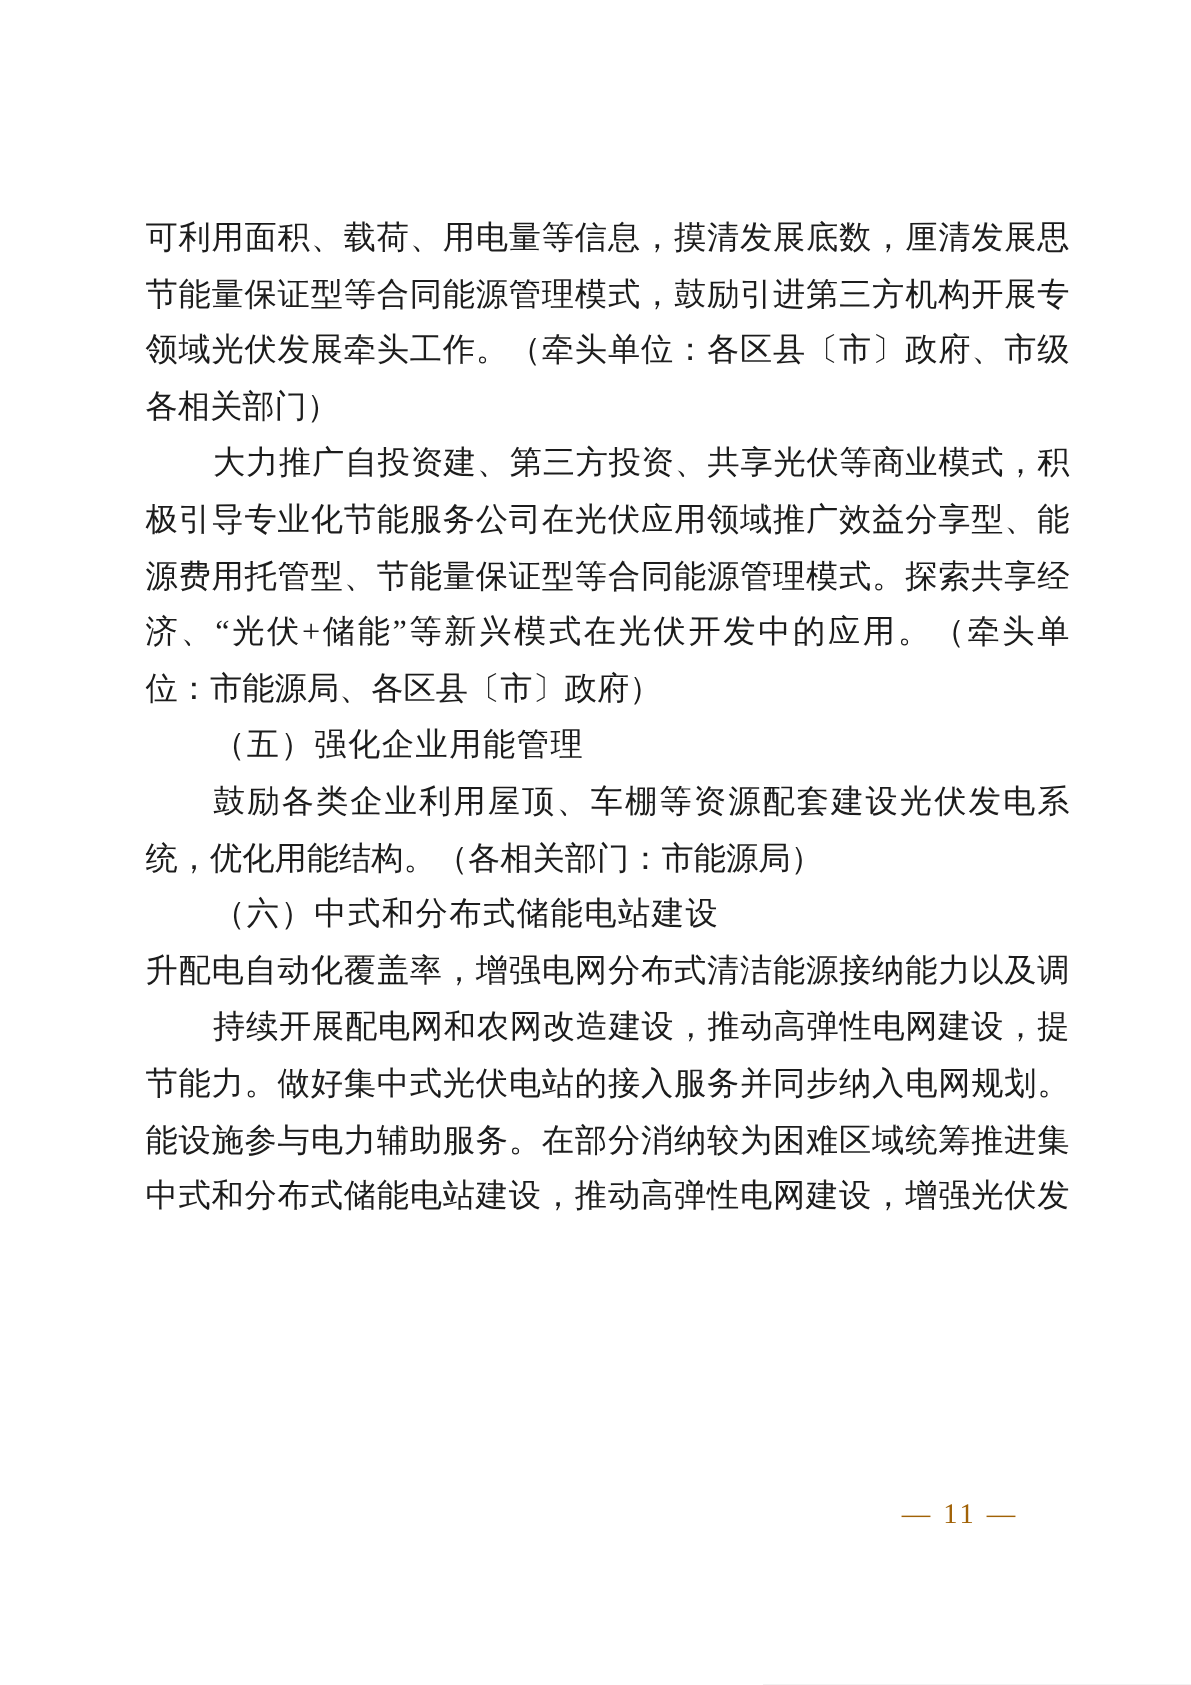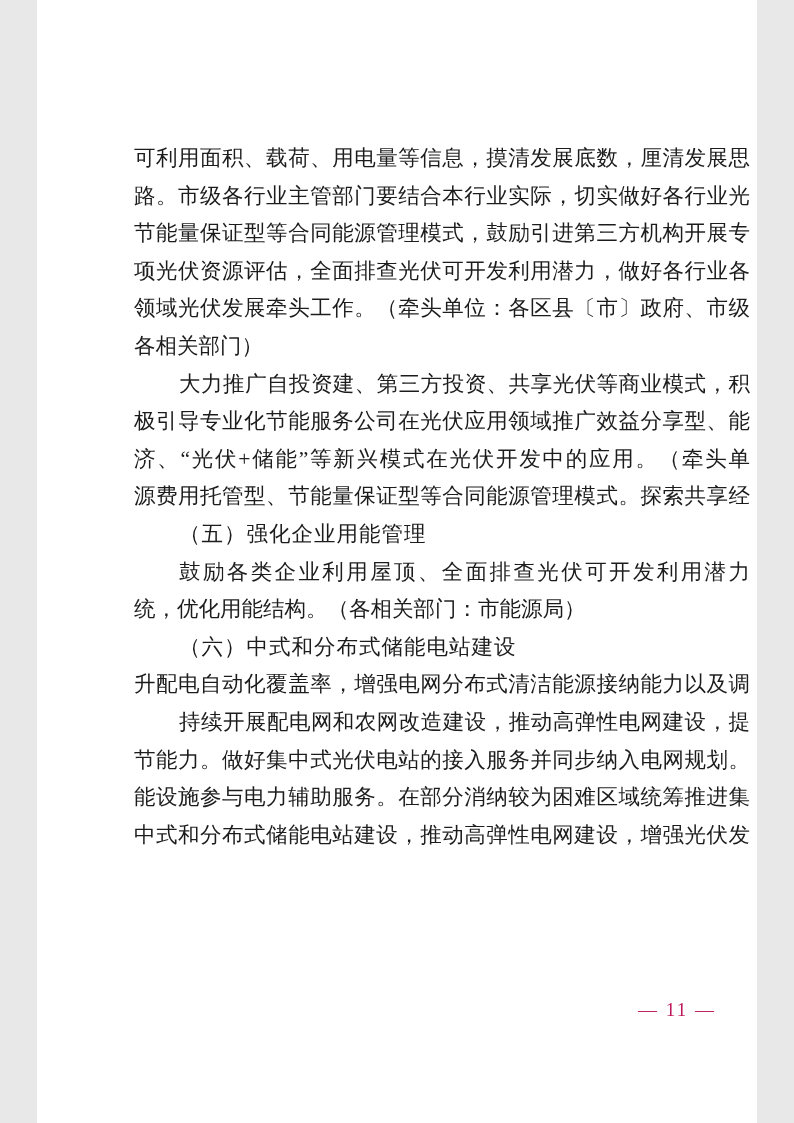--- a/index.html
+++ b/index.html
@@ -2,21 +2,21 @@
 <html><head>
 <meta charset="utf-8">
 <style>
   html, body {
     margin: 0;
     padding: 0;
     background: #e8e8e8;
   }
   .page {
     position: relative;
-    width: 720px;
+    width: 794px;
     height: 1123px;
     margin: 0 auto;
     background: #ffffff;
     overflow: hidden;
     font-family: "Liberation Serif", "DejaVu Serif", serif;
   }
   .text-block {
     position: absolute;
     left: 97px;
     top: 140px;
@@ -46,48 +46,47 @@
   .line.para-start {
     text-indent: 45px;
   }
   .page-number {
     position: absolute;
     left: 585px;
     top: 999px;
     width: 110px;
     text-align: center;
     font-size: 19px;
-    color: #be185d;
+    color: #a16207;
     letter-spacing: 2px;
     font-family: Liberation Serif, serif;
   }
 </style>
 </head>
 <body>
 
 <div class="page">
 
   <div class="text-block">
 
     <div class="line">可利用面积、载荷、用电量等信息，摸清发展底数，厘清发展思</div>
-    <div class="line">路。市级各行业主管部门要结合本行业实际，切实做好各行业光</div>
     <div class="line">节能量保证型等合同能源管理模式，鼓励引进第三方机构开展专</div>
-    <div class="line">项光伏资源评估，全面排查光伏可开发利用潜力，做好各行业各</div>
     <div class="line">领域光伏发展牵头工作。（牵头单位：各区县〔市〕政府、市级</div>
     <div class="line para-end">各相关部门）</div>
 
 
     <div class="line para-start">大力推广自投资建、第三方投资、共享光伏等商业模式，积</div>
     <div class="line">极引导专业化节能服务公司在光伏应用领域推广效益分享型、能</div>
+    <div class="line">源费用托管型、节能量保证型等合同能源管理模式。探索共享经</div>
     <div class="line">济、“光伏+储能”等新兴模式在光伏开发中的应用。（牵头单</div>
-    <div class="line">源费用托管型、节能量保证型等合同能源管理模式。探索共享经</div>
+    <div class="line para-end">位：市能源局、各区县〔市〕政府）</div>
 
     <div class="line heading">（五）强化企业用能管理</div>
 
-    <div class="line para-start">鼓励各类企业利用屋顶、全面排查光伏可开发利用潜力</div>
+    <div class="line para-start">鼓励各类企业利用屋顶、车棚等资源配套建设光伏发电系</div>
     <div class="line para-end">统，优化用能结构。（各相关部门：市能源局）</div>
 
     <div class="line heading">（六）中式和分布式储能电站建设</div>
 
     <div class="line">升配电自动化覆盖率，增强电网分布式清洁能源接纳能力以及调</div>
     <div class="line para-start">持续开展配电网和农网改造建设，推动高弹性电网建设，提</div>
     <div class="line">节能力。做好集中式光伏电站的接入服务并同步纳入电网规划。</div>
     <div class="line">能设施参与电力辅助服务。在部分消纳较为困难区域统筹推进集</div>
     <div class="line">中式和分布式储能电站建设，推动高弹性电网建设，增强光伏发电</div>
 

